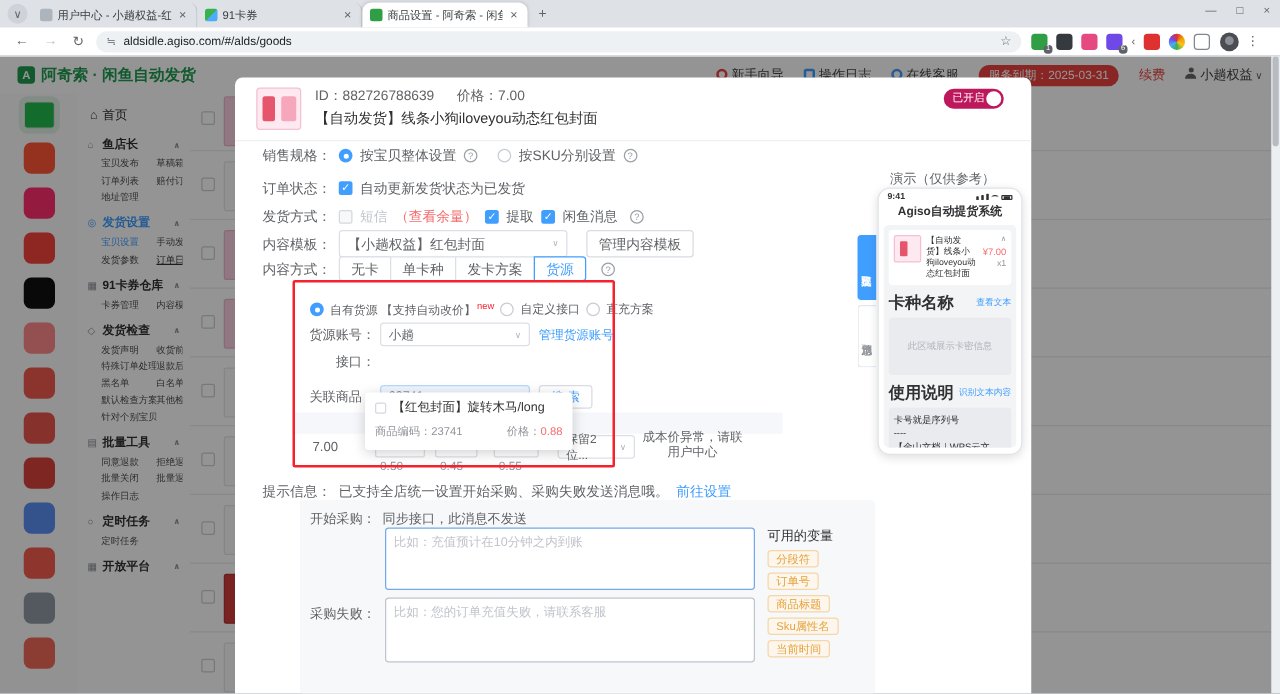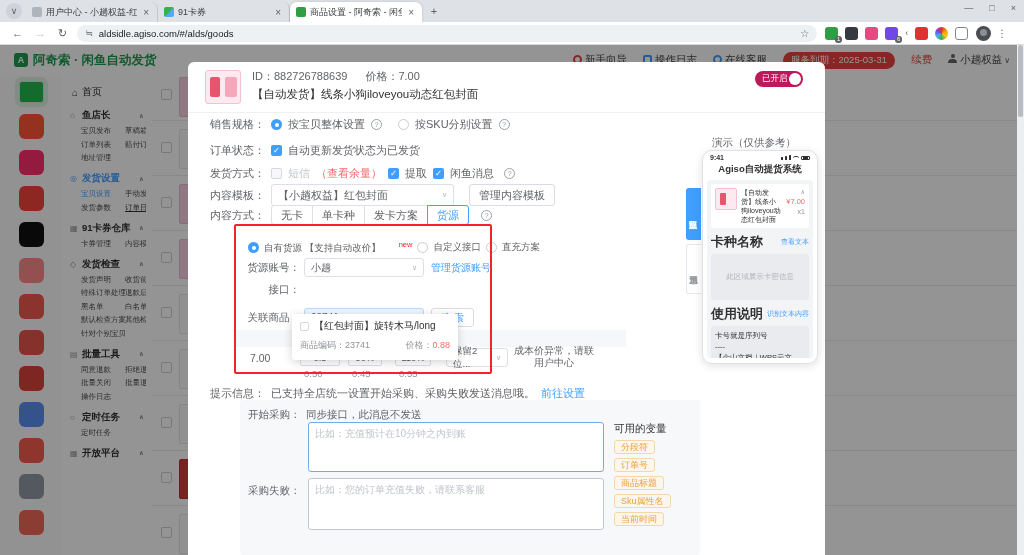--- a/index.html
+++ b/index.html
@@ -129,21 +129,21 @@
     margin-left:-1px;color:#606266;}
   .seg:first-child{border-radius:3px 0 0 3px;margin-left:0;}
   .seg.last{border-radius:0 3px 3px 0;}
   .seg.on{border-color:#409eff;color:#409eff;position:relative;z-index:2;}
   .link{color:#409eff;}
 
   .redbox{position:absolute;left:46px;top:162px;width:258px;height:150px;border:2px solid #f5222d;border-radius:2px;
     z-index:4;pointer-events:none;}
   .srow{position:absolute;display:flex;align-items:center;white-space:nowrap;}
   .srlab{width:60px;text-align:right;color:#606266;flex:none;}
-  .newtag{color:#f5222d;font-size:7.5px;vertical-align:super;margin-left:18px;}
+  .newtag{color:#f5222d;font-size:7.5px;vertical-align:super;margin-left:1px;}
 
   .popup{position:absolute;left:104px;top:252px;width:166px;height:46px;background:#fff;border-radius:3px;z-index:6;
     box-shadow:0 2px 10px rgba(0,0,0,0.18);padding:5px 8px;}
   .popup .t{display:flex;align-items:center;gap:5px;font-size:10px;color:#303133;white-space:nowrap;}
   .popup .cbm{width:9px;height:9px;border:1px solid #d5d8df;border-radius:2px;flex:none;background:#fff;}
   .popup .b{display:flex;font-size:9px;color:#909399;margin-top:6px;white-space:nowrap;}
   .popup .pr{margin-left:auto;}
   .red-t{color:#f56c6c;}
 
   .thead{position:absolute;left:46px;top:268px;width:392px;height:17px;background:#f5f7fa;z-index:3;}

